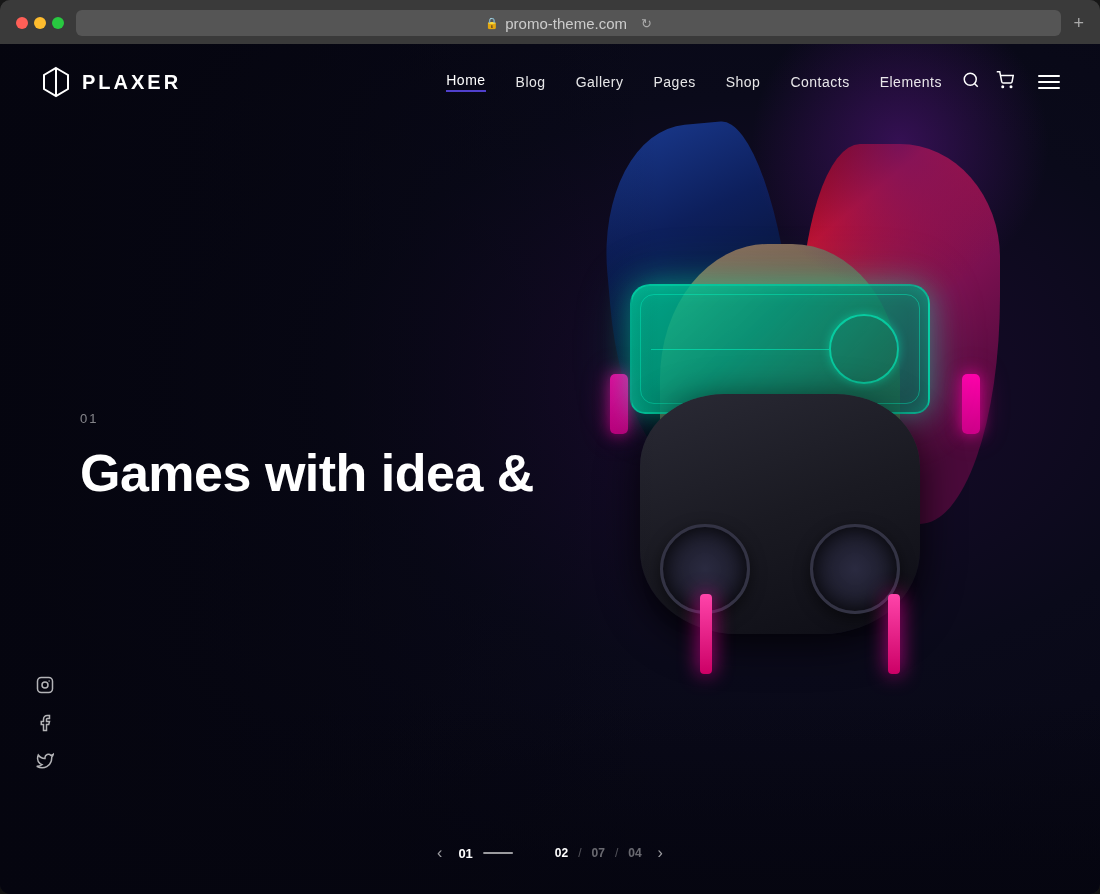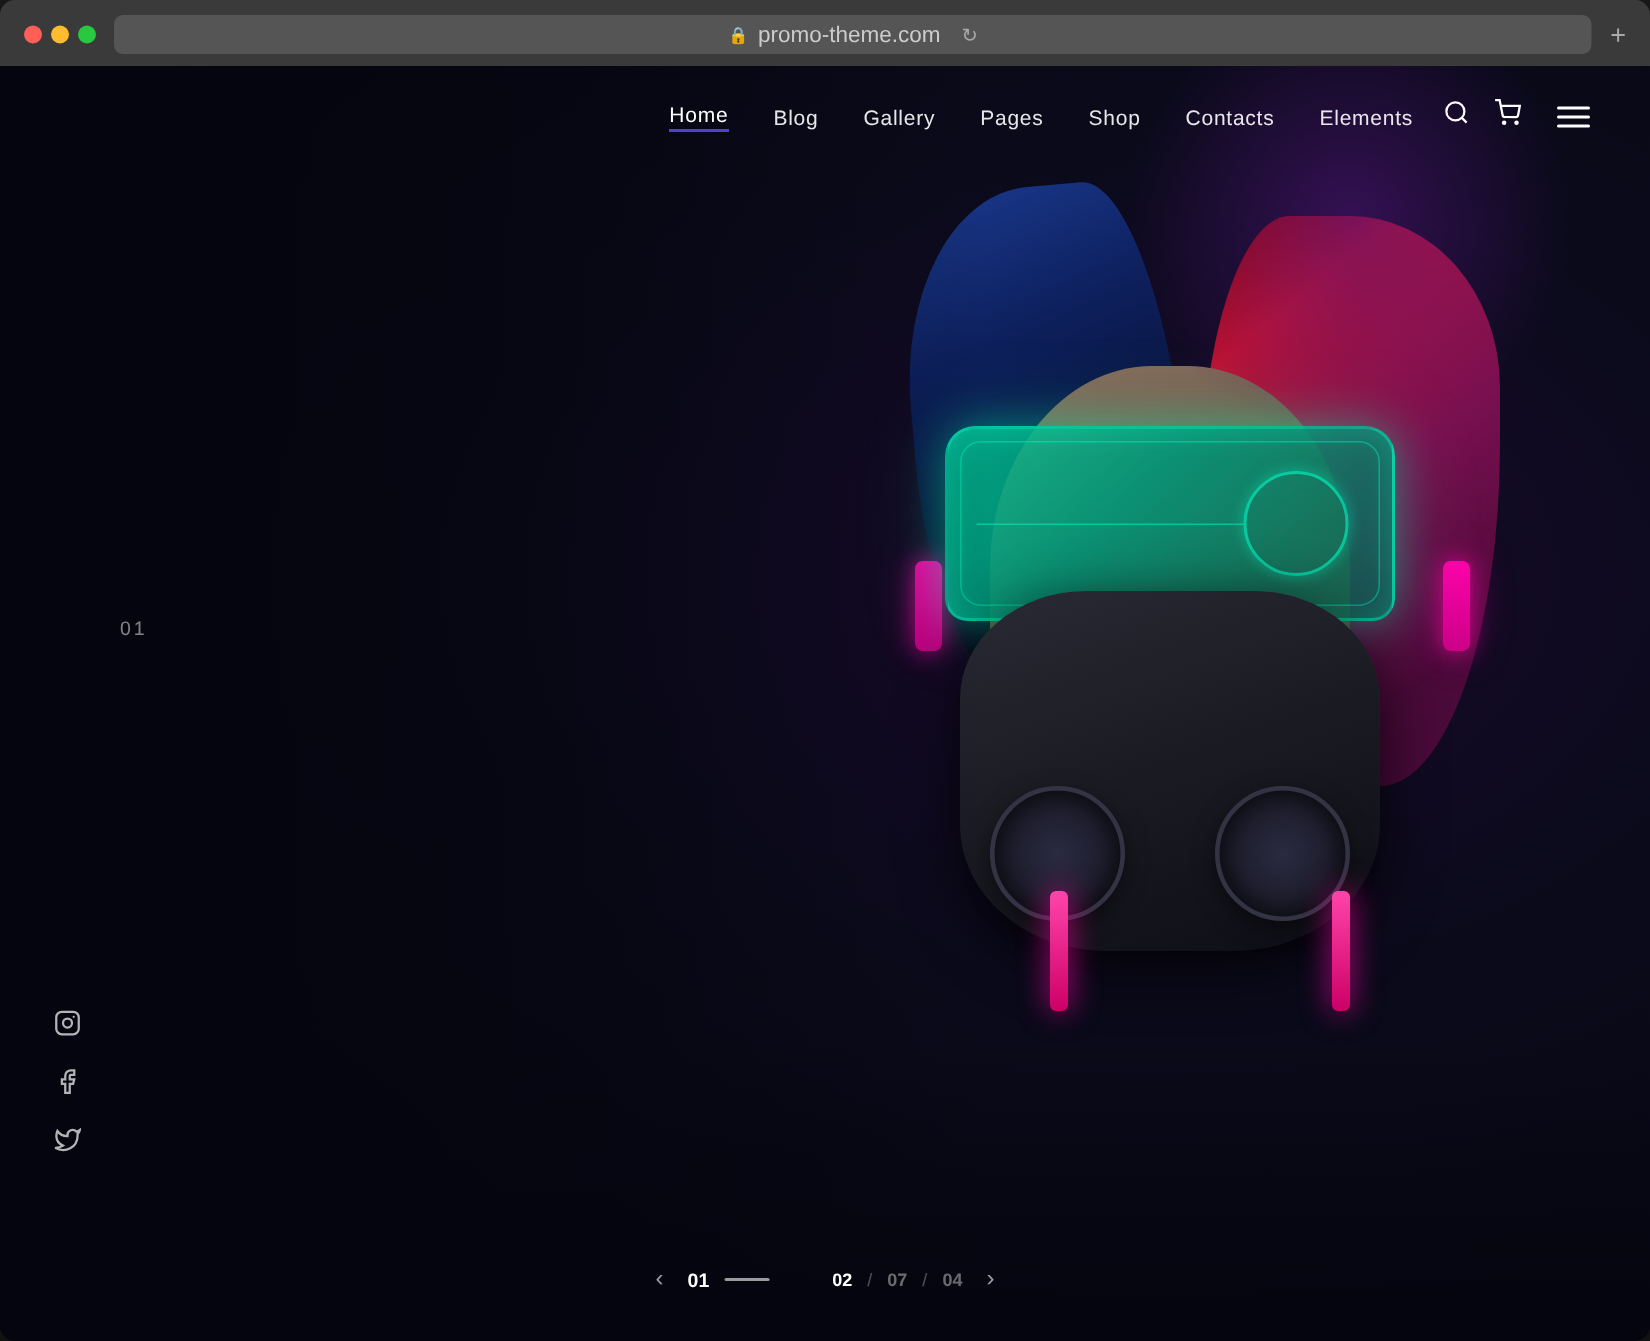--- a/index.html
+++ b/index.html
@@ -543,20 +543,27 @@
         </div>
         <div class="bottom-accent-left"></div>
         <div class="bottom-accent-right"></div>
       </div>
     </div>
 
     <div class="overlay-left"></div>
     <div class="overlay-bottom"></div>
 
     <nav class="navbar">
+      <div class="logo">
+        <svg class="logo-icon" viewBox="0 0 32 32" fill="none" xmlns="http://www.w3.org/2000/svg">
+          <polygon points="16,2 28,9 28,23 16,30 4,23 4,9" stroke="white" stroke-width="2" fill="none"></polygon>
+          <line x1="16" y1="2" x2="16" y2="30" stroke="white" stroke-width="2"></line>
+        </svg>
+        <span class="logo-text">PLAXER</span>
+      </div>
 
       <div class="nav-menu">
         <a class="nav-item active">Home</a>
         <a class="nav-item">Blog</a>
         <a class="nav-item">Gallery</a>
         <a class="nav-item">Pages</a>
         <a class="nav-item">Shop</a>
         <a class="nav-item">Contacts</a>
         <a class="nav-item">Elements</a>
       </div>
@@ -579,21 +586,21 @@
           <div class="hamburger-line"></div>
           <div class="hamburger-line"></div>
           <div class="hamburger-line"></div>
         </div>
       </div>
     </nav>
 
     <div class="hero-content">
       <div class="slide-number">01</div>
       <h1 class="hero-title">
-        <br>
+        <span>Games with idea &amp;</span><br>
       </h1>
     </div>
 
     <div class="social-icons">
       <a class="social-icon">
         <svg width="18" height="18" viewBox="0 0 24 24" fill="none" stroke="rgba(255,255,255,0.7)" stroke-width="2">
           <rect x="2" y="2" width="20" height="20" rx="5" ry="5"></rect>
           <circle cx="12" cy="12" r="4"></circle>
           <circle cx="17.5" cy="6.5" r="1" fill="rgba(255,255,255,0.7)" stroke="none"></circle>
         </svg>

